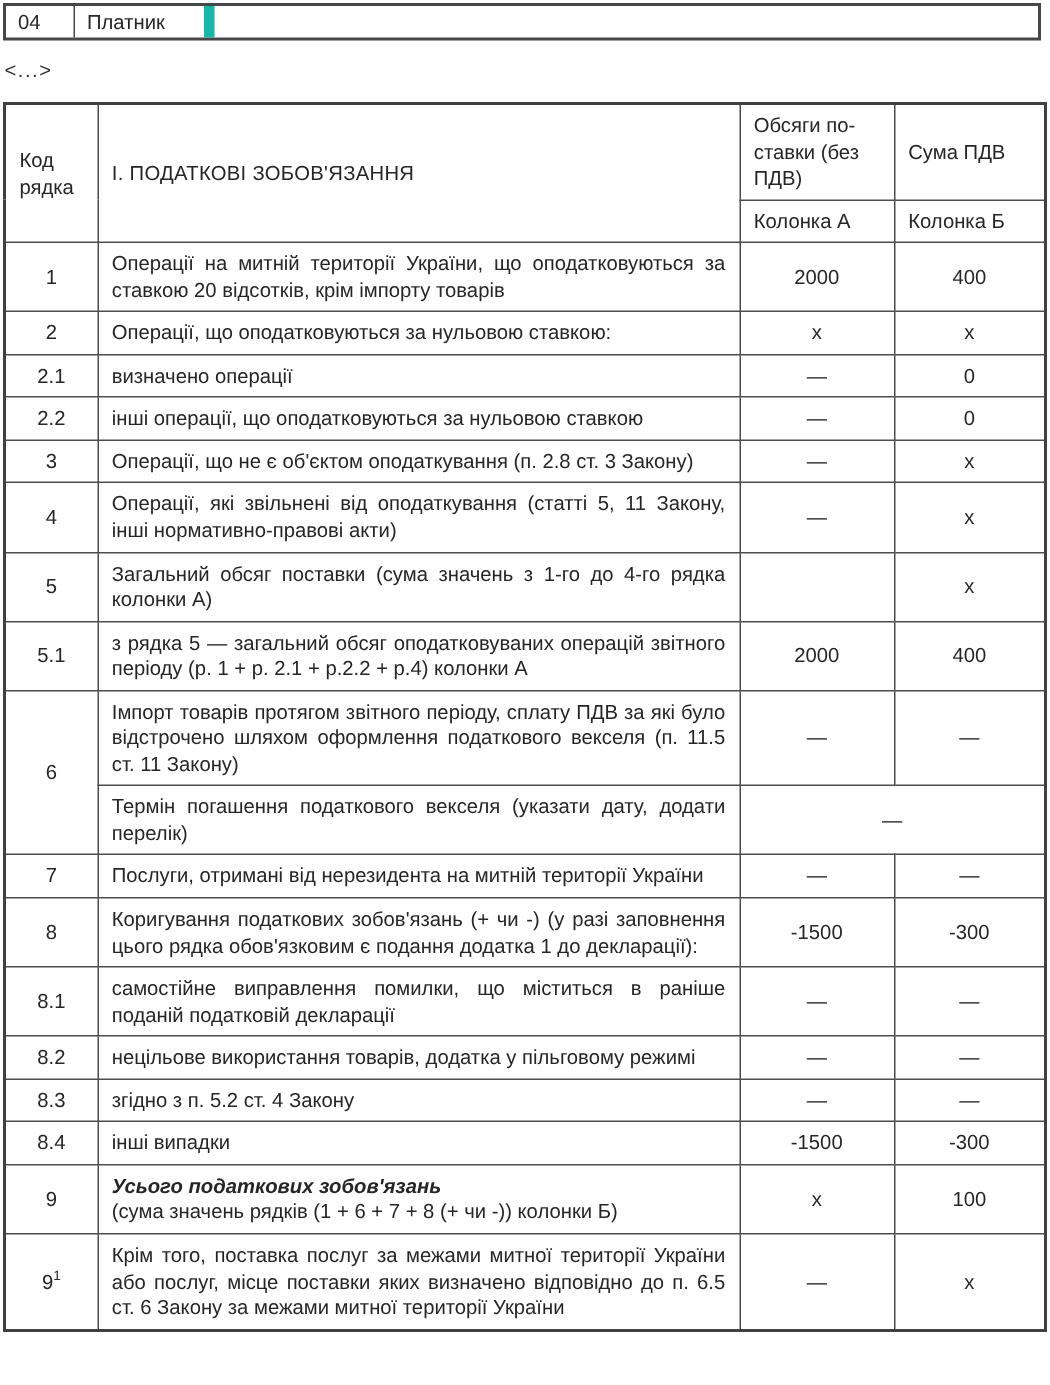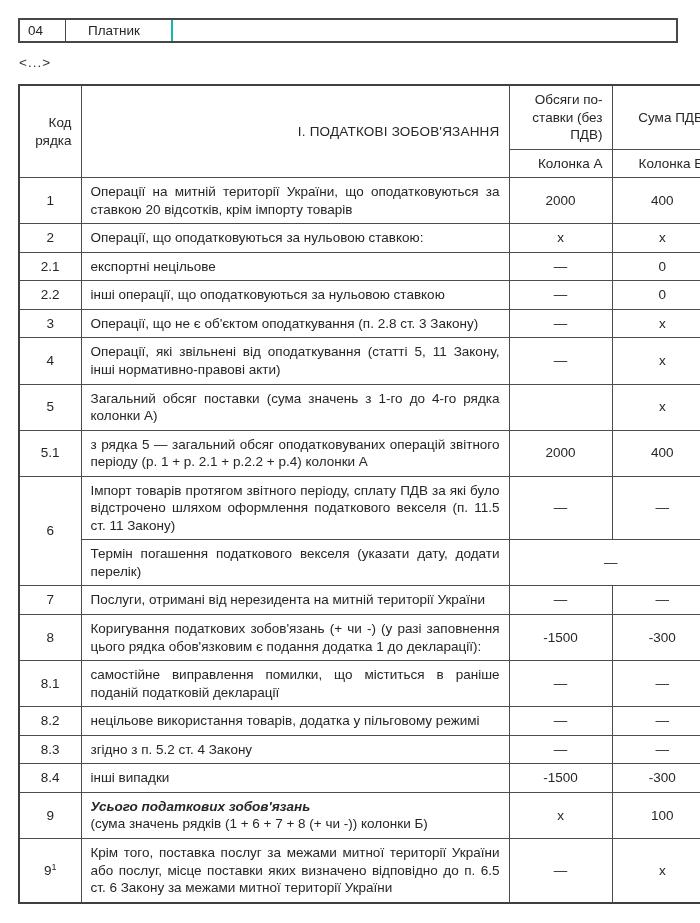--- a/index.html
+++ b/index.html
@@ -7,40 +7,40 @@
     padding: 0;
     background: #ffffff;
     width: 700px;
     font-family: "Liberation Sans", sans-serif;
     color: #262626;
   }
   .page {
     width: 696px;
     min-height: 923px;
     box-sizing: border-box;
-    padding: 18px;
+    padding: 2px;
     background: #ffffff;
   }
   
   .payer-bar {
     display: flex;
     border: 2px solid #474747;
     height: 21px;
     align-items: stretch;
     font-size: 13.5px;
   }
   .payer-bar .cell {
     display: flex;
     align-items: center;
     padding: 0 8px;
     box-sizing: border-box;
     white-space: nowrap;
   }
   .payer-bar .c-code { width: 46px; border-right: 1px solid #474747; }
-  .payer-bar .c-label { width: 93px; border-right: 2px solid #14b8a6; margin-left: 14px; }
+  .payer-bar .c-label { width: 93px; border-right: 7px solid #14b8a6; }
   .payer-bar .c-value { flex: 1; }
 
   .ellipsis {
     font-size: 13.5px;
     color: #333333;
     margin: 12px 0 14px 1px;
     letter-spacing: 1px;
   }
 
   
@@ -52,21 +52,21 @@
   }
   table.decl td, table.decl th {
     border: 1px solid #4c4c4c;
     font-size: 13.5px;
     line-height: 1.3;
     vertical-align: middle;
     box-sizing: border-box;
     padding: 5px 9px;
     font-weight: normal;
   }
-  table.decl th { text-align: right; }
+  table.decl th { text-align: left; }
   th.hdr-title {
     font-weight: bold;
     font-size: 14px;
     letter-spacing: .2px;
   }
   th.hdr-col { font-size: 13px; padding: 4px 6px; }
   td.code {
     text-align: center;
     padding: 4px 2px;
     font-size: 14px;
@@ -115,21 +115,21 @@
         <td class="val">400</td>
       </tr>
       <tr>
         <td class="code">2</td>
         <td class="desc">Операції, що оподатковуються за нульовою ставкою:</td>
         <td class="val">х</td>
         <td class="val">х</td>
       </tr>
       <tr>
         <td class="code">2.1</td>
-        <td class="desc">експортні нецільове</td>
+        <td class="desc">визначено операції</td>
         <td class="val">—</td>
         <td class="val">0</td>
       </tr>
       <tr>
         <td class="code">2.2</td>
         <td class="desc">інші операції, що оподатковуються за нульовою ставкою</td>
         <td class="val">—</td>
         <td class="val">0</td>
       </tr>
       <tr>

